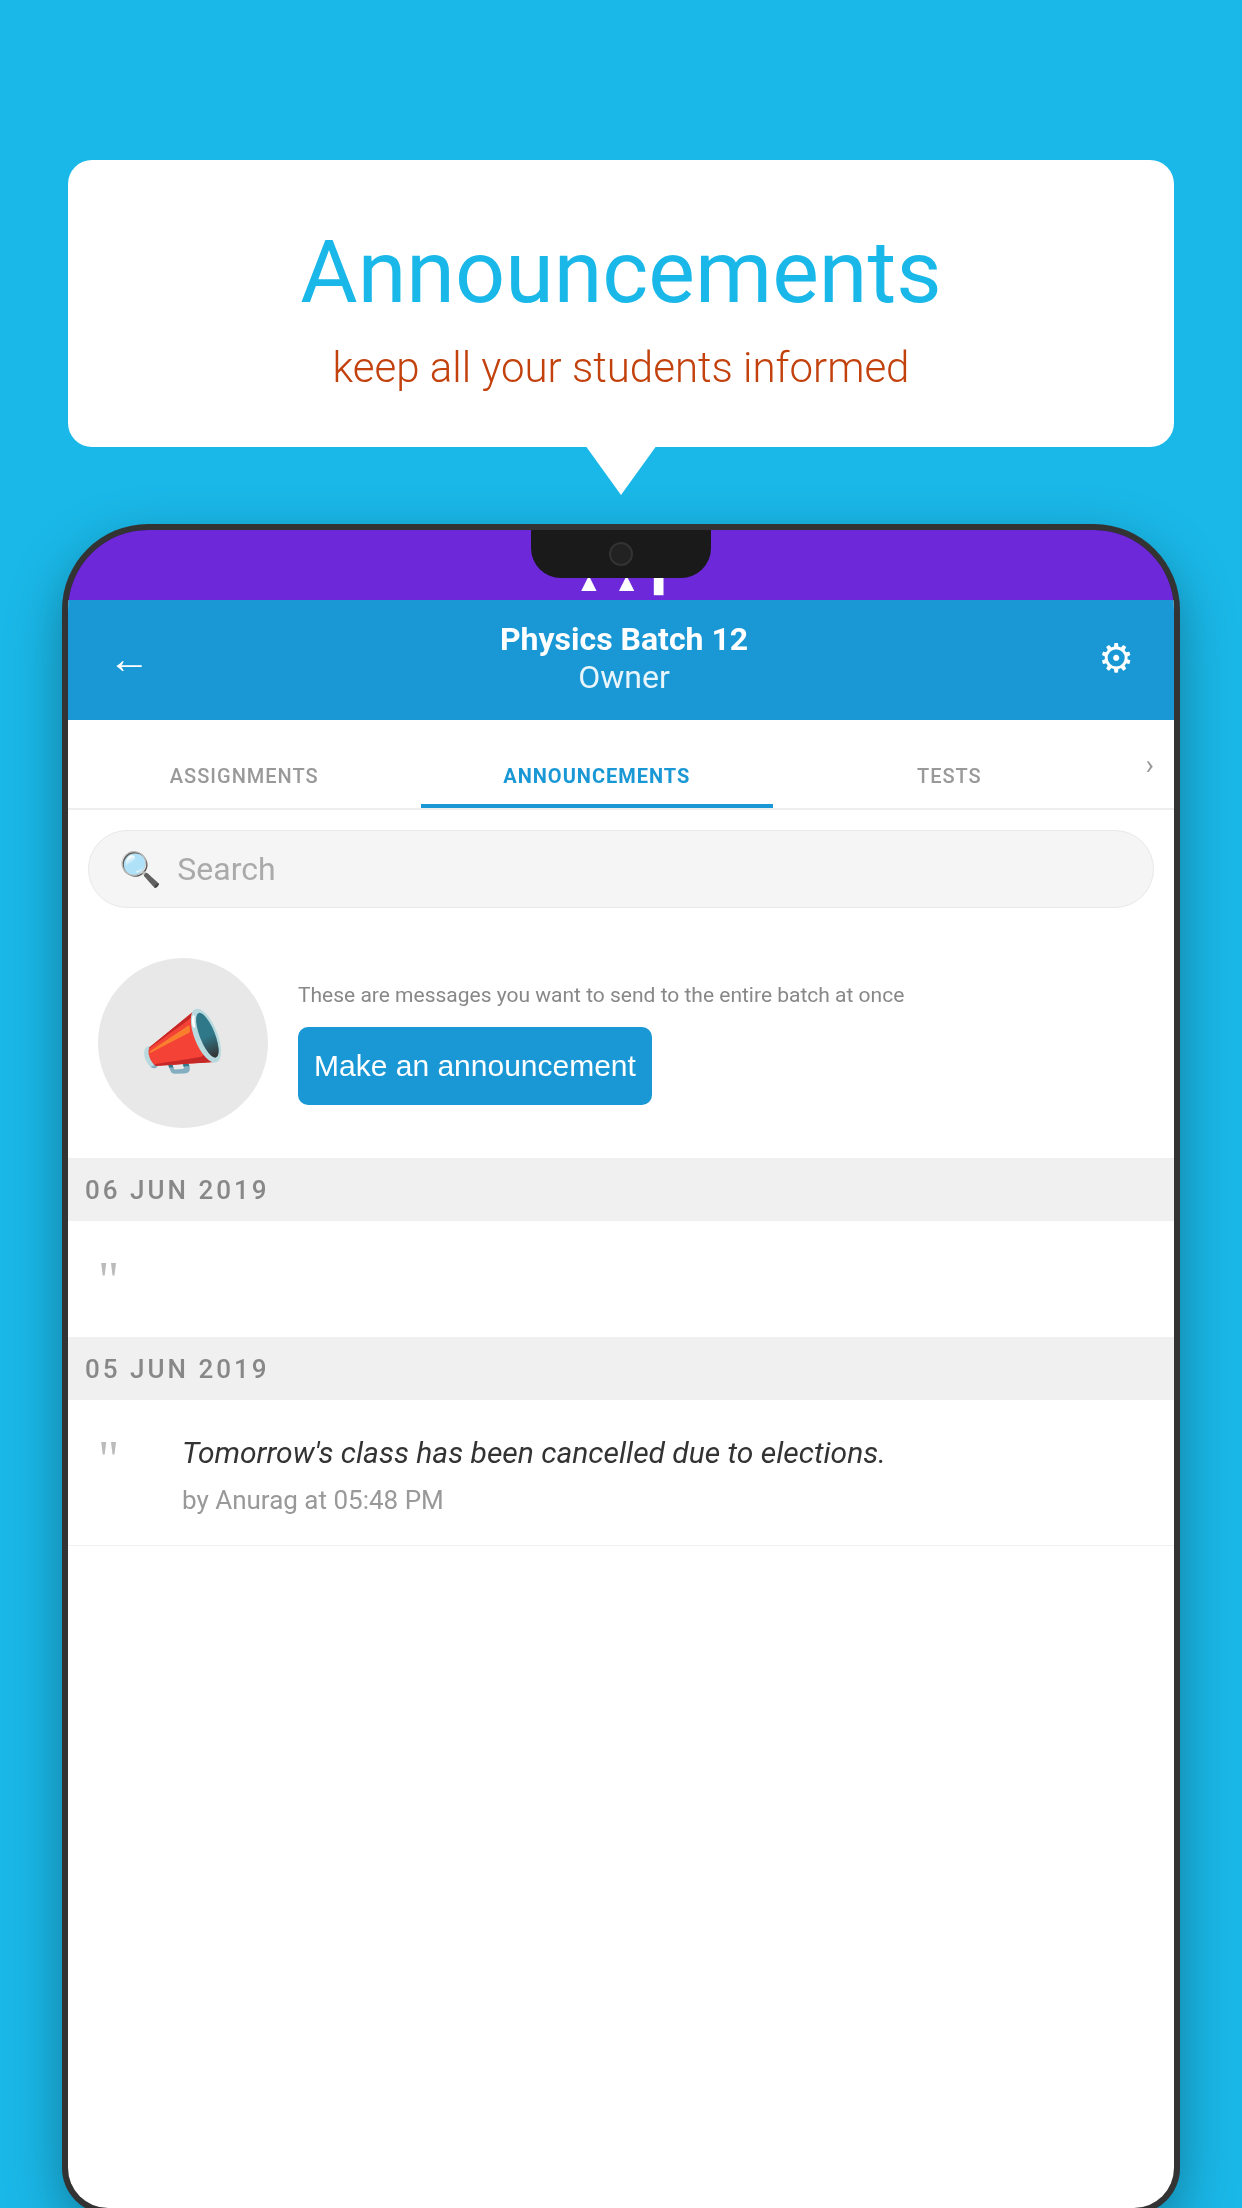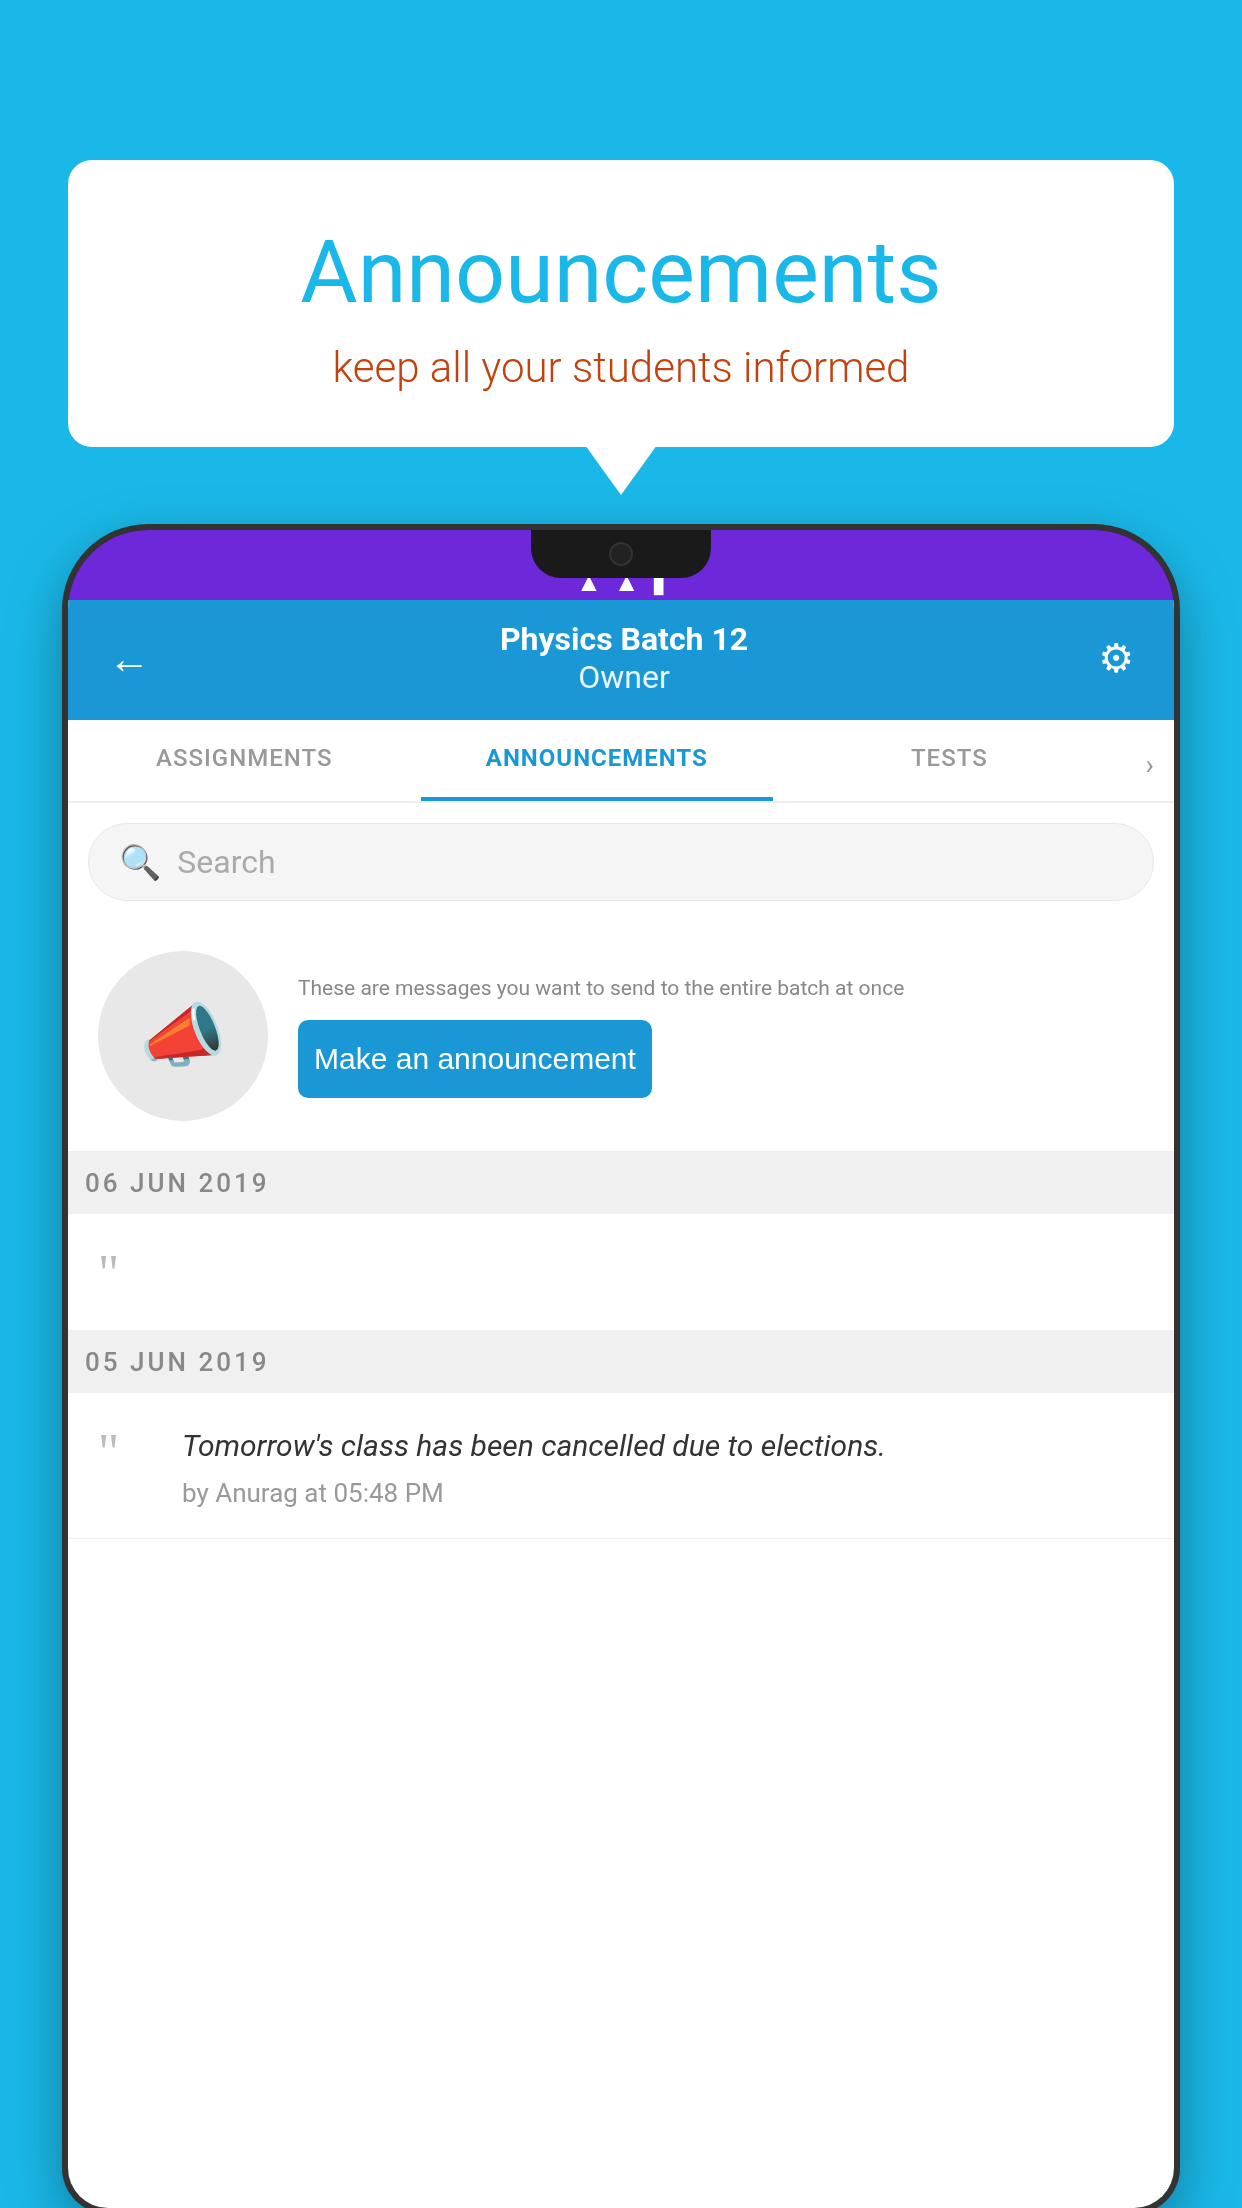--- a/index.html
+++ b/index.html
@@ -155,22 +155,22 @@
     
     .tabs {
       background: white;
       display: flex;
       border-bottom: 2px solid #eee;
     }
 
     .tab {
       flex: 1;
       text-align: center;
-      padding: 24px 10px 20px;
-      font-size: 24px;
+      padding: 44px 10px 20px;
+      font-size: 20px;
       font-weight: 500;
       color: #999;
       cursor: pointer;
       position: relative;
       letter-spacing: 1px;
     }
 
     .tab.active {
       color: #1a98d5;
       font-weight: 700;

